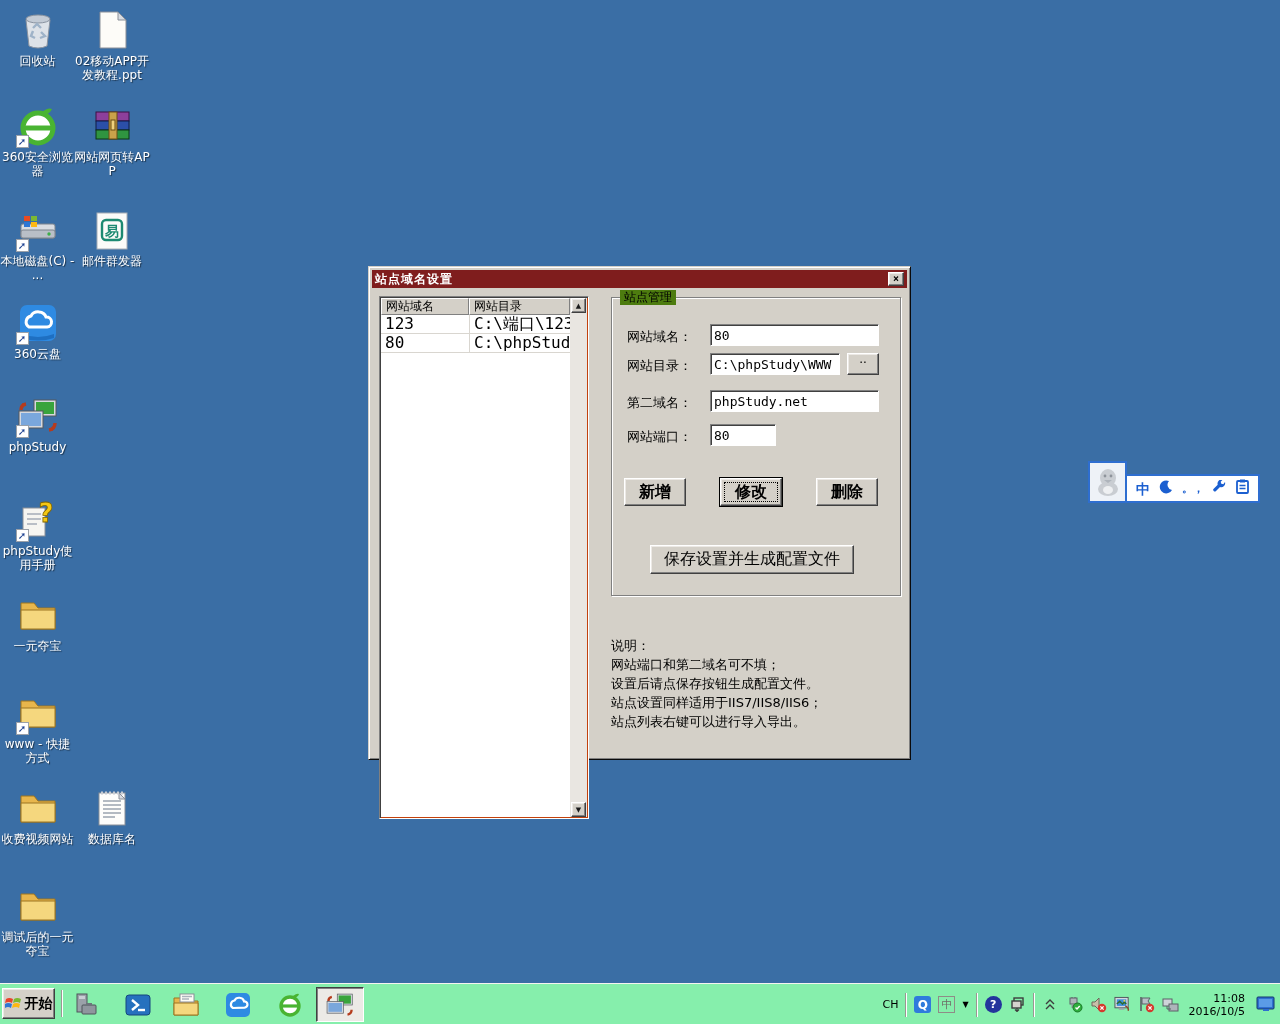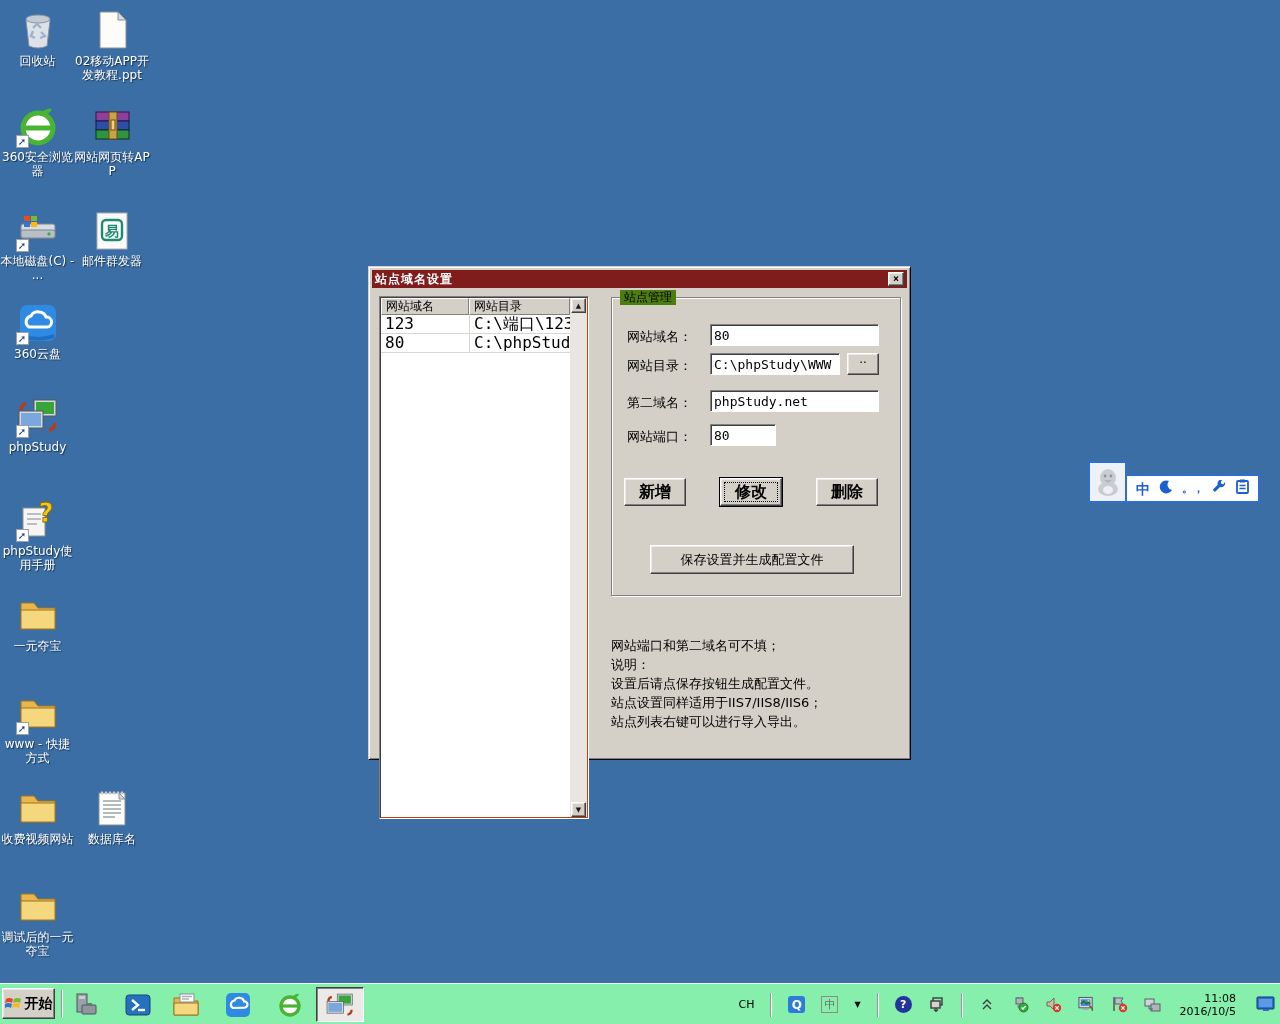--- a/index.html
+++ b/index.html
@@ -60,21 +60,21 @@
     font-family:"DejaVu Sans Mono", monospace; background:#fff; border:1px solid;
     border-color:#808080 #fff #fff #808080; box-shadow: inset 1px 1px 0 #404040;
     outline:none; }
   .browse { position:absolute; width:32px; height:22px; font-size:12px; line-height:18px;
     text-align:center; cursor:default; }
   .pbtn { position:absolute; width:62px; height:28px; font-size:16px;
     display:flex; align-items:center; justify-content:center; cursor:default;font-weight:bold; }
   .pbtn.focused { box-shadow: 0 0 0 1px #000, inset -1px -1px 0 #808080, inset 1px 1px 0 #ece9e5;
     outline:1px dotted #000; outline-offset:-5px; }
   .savebtn { position:absolute; left:38px; top:247px; width:204px; height:29px;
-    font-size:13px; display:flex; align-items:center; justify-content:center; cursor:default; }
+    font-size:16px; display:flex; align-items:center; justify-content:center; cursor:default; }
 
   .notes { position:absolute; left:242px; top:369px; width:296px; }
   .notes div { font-size:13px; line-height:19px; color:#000; }
 
   
   .imebar { position:absolute; left:1088px; top:461px; display:flex; }
   .qqbox { width:39px; height:42px; background:#eef2f7; border:2px solid #2e6ed0;
     display:flex; align-items:center; justify-content:center; }
   .imepill { margin-top:13px; height:29px; background:#ffffff; border:2px solid #2e6ed0;
     border-left:none; display:flex; align-items:center; gap:9px; padding:0 9px; }
@@ -88,21 +88,21 @@
   .startbtn span { font-size:14px; font-weight:bold; }
   .tb-sep { position:absolute; top:6px; width:2px; height:27px;
     border-left:1px solid #9a9792; border-right:1px solid #ffffff; }
   .ql { position:absolute; top:7px; width:28px; height:28px; display:flex;
     align-items:center; justify-content:center; cursor:default; }
   .activeapp { position:absolute; left:316px; top:3px; width:48px; height:35px;
     background:#eceae6; border:1px solid; border-color:#404040 #fff #fff #404040;
     box-shadow: inset 1px 1px 0 #808080; display:flex; align-items:center;
     justify-content:center; cursor:default; }
   .tray { position:absolute; right:0; top:0; height:41px; display:flex;
-    align-items:center; gap:16px; padding-right:3px; }
+    align-items:center; gap:7px; padding-right:3px; }
   .tray .txt { font-size:11px; color:#000; }
   .tray .sepv { width:2px; height:24px; border-left:1px solid #9a9792;
     border-right:1px solid #ffffff; }
   .tico { width:17px; height:17px; display:flex; align-items:center;
     justify-content:center; cursor:default; }
   .clock { text-align:right; font-size:11px; line-height:13px; padding:0 3px; cursor:default; }
   .caret { font-size:8px; color:#000; cursor:default; }
 </style>
 </head>
 <body>
@@ -326,22 +326,22 @@
     </div>
 
     <div class="pbtn raised" style="left:12px;top:180px">新增</div>
     <div class="pbtn raised focused" style="left:108px;top:180px">修改</div>
     <div class="pbtn raised" style="left:204px;top:180px">删除</div>
 
     <div class="savebtn raised">保存设置并生成配置文件</div>
   </div>
 
   <div class="notes">
+    <div>说明：</div>
     <div>网站端口和第二域名可不填；</div>
-    <div>说明：</div>
     <div>设置后请点保存按钮生成配置文件。</div>
     <div>站点设置同样适用于IIS7/IIS8/IIS6；</div>
     <div>站点列表右键可以进行导入导出。</div>
   </div>
 </div>
 
 <div class="imebar">
   <div class="qqbox">
     <svg width="26" height="30" viewBox="0 0 26 30">
         <ellipse cx="13" cy="11" rx="8" ry="9" fill="#c9cdd2"></ellipse>

